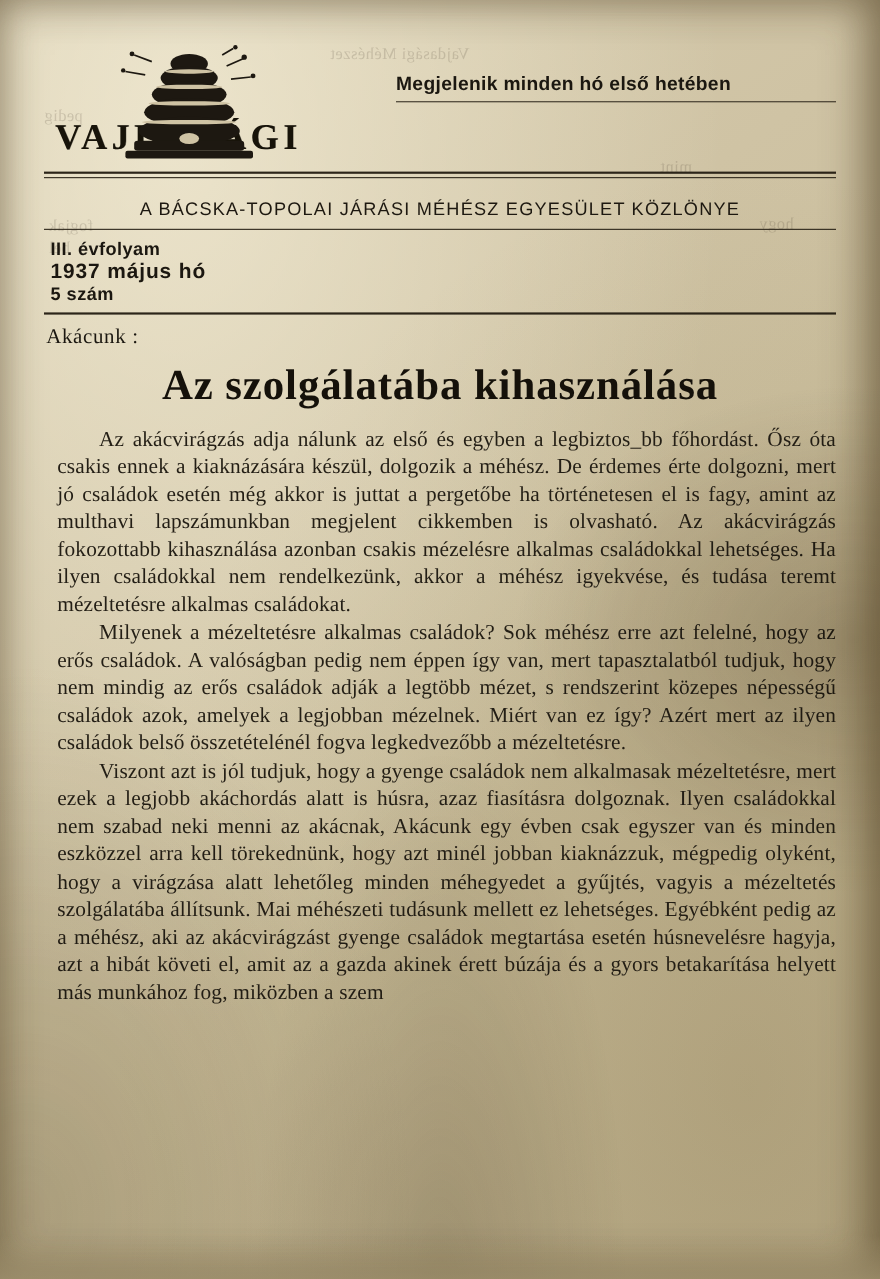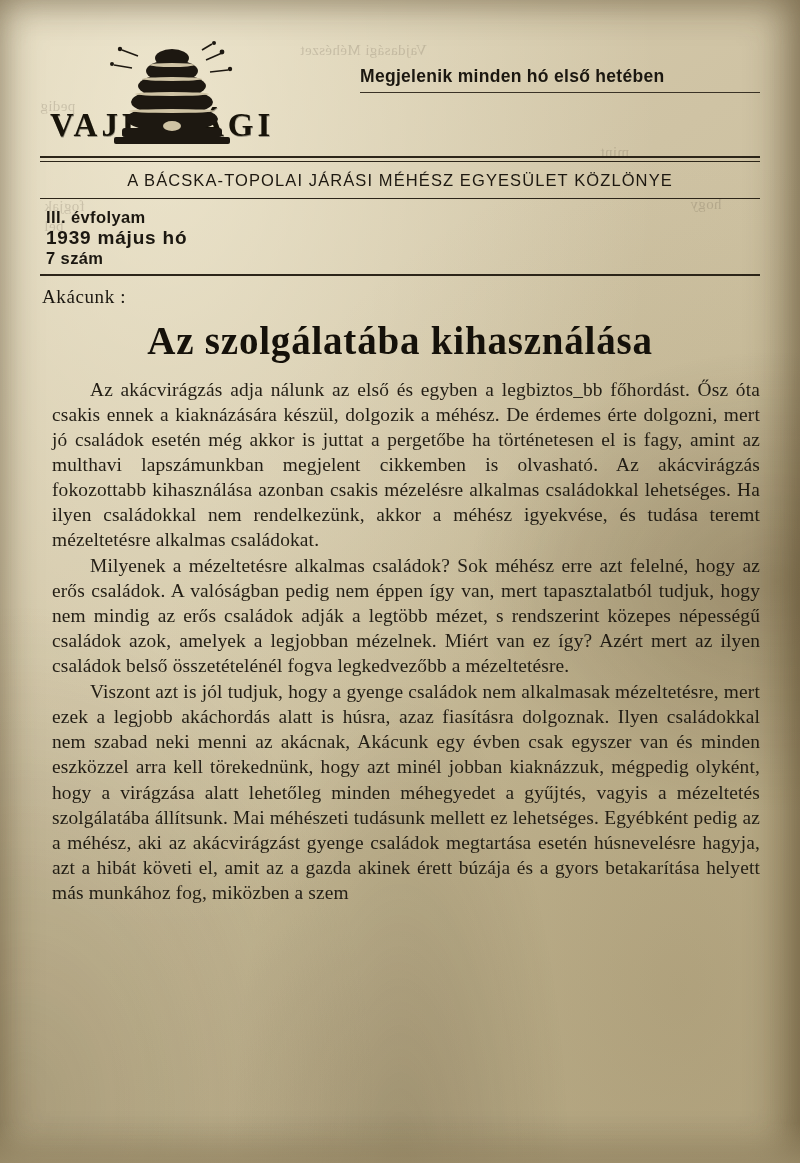--- a/index.html
+++ b/index.html
@@ -112,21 +112,21 @@
     border-top: 2.5px solid #2c2519;
     border-bottom: 1px solid #2c2519;
     height: 3px;
   }
 
   .subtitle {
     font-family: "Liberation Sans", sans-serif;
     font-size: 16.5px;
     letter-spacing: 1.1px;
     text-align: center;
-    margin: 9px 0 8px 0;
+    margin: 19px 0 8px 0;
     color: #1d1810;
   }
 
   .thin-rule {
     border-top: 1.5px solid #2c2519;
     margin-bottom: 6px;
   }
 
   .issue-bar {
     display: flex;
@@ -269,22 +269,22 @@
       </div>
 
       <div class="title-small">VAJDASÁGI</div>
 
       <div class="double-rule"></div>
       <div class="subtitle">A BÁCSKA-TOPOLAI JÁRÁSI MÉHÉSZ EGYESÜLET KÖZLÖNYE</div>
       <div class="thin-rule"></div>
 
       <div class="issue-bar">
         <span class="vol">III. évfolyam</span>
-        <span class="date">1939 május hó</span>
-        <span class="num">7 szám</span>
+        <span class="date">1937 május hó</span>
+        <span class="num">5 szám</span>
       </div>
       <div class="issue-rule"></div>
     </div>
 
     <div class="byline">Akácunk :</div>
     <h1 class="headline">Az szolgálatába kihasználása</h1>
 
     <div class="body-text">
       <p>Az akácvirágzás adja nálunk az első és egyben a legbiztos_bb főhordást. Ősz óta csakis ennek a kiaknázására készül, dolgozik a méhész. De érdemes érte dolgozni, mert jó családok esetén még akkor is juttat a pergetőbe ha történetesen el is fagy, amint az multhavi lapszámunkban megjelent cikkemben is olvasható. Az akácvirágzás fokozottabb kihasználása azonban csakis mézelésre alkalmas családokkal lehetséges. Ha ilyen családokkal nem rendelkezünk, akkor a méhész igyekvése, és tudása teremt mézeltetésre alkalmas családokat.</p>
       <p>Milyenek a mézeltetésre alkalmas családok? Sok méhész erre azt felelné, hogy az erős családok. A valóságban pedig nem éppen így van, mert tapasztalatból tudjuk, hogy nem mindig az erős családok adják a legtöbb mézet, s rendszerint közepes népességű családok azok, amelyek a legjobban mézelnek. Miért van ez így? Azért mert az ilyen családok belső összetételénél fogva legkedvezőbb a mézeltetésre.</p>

